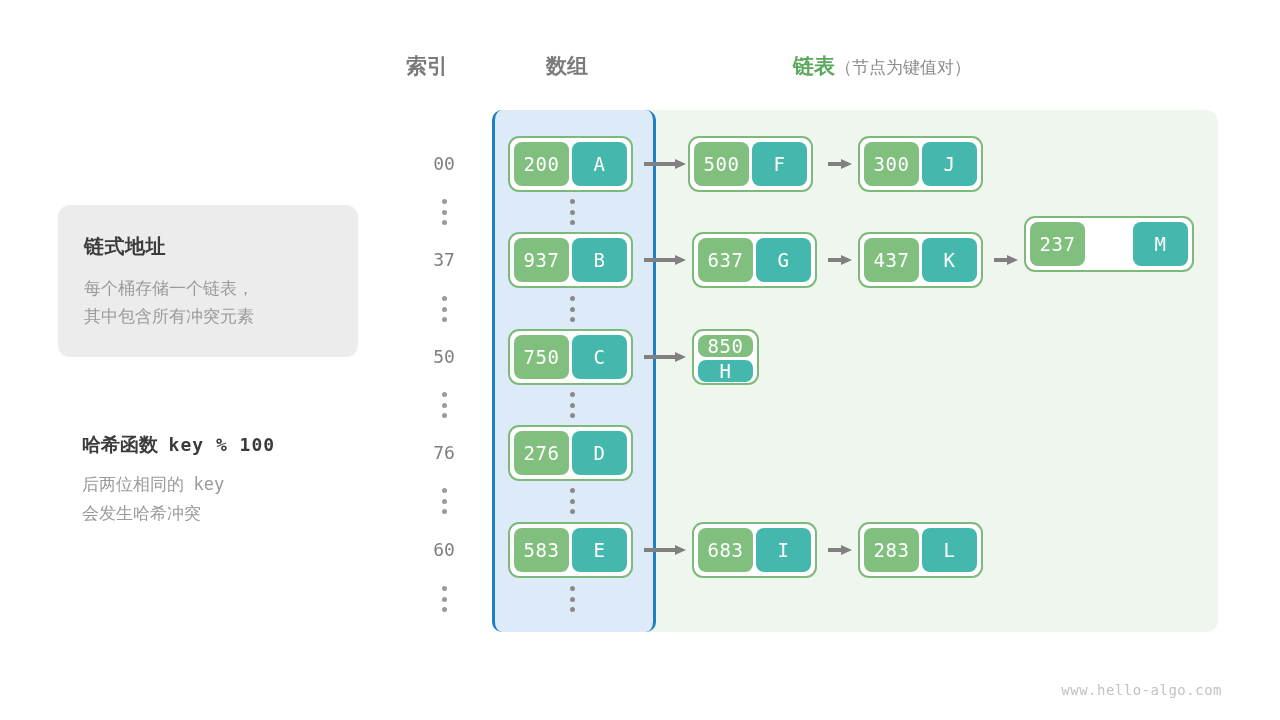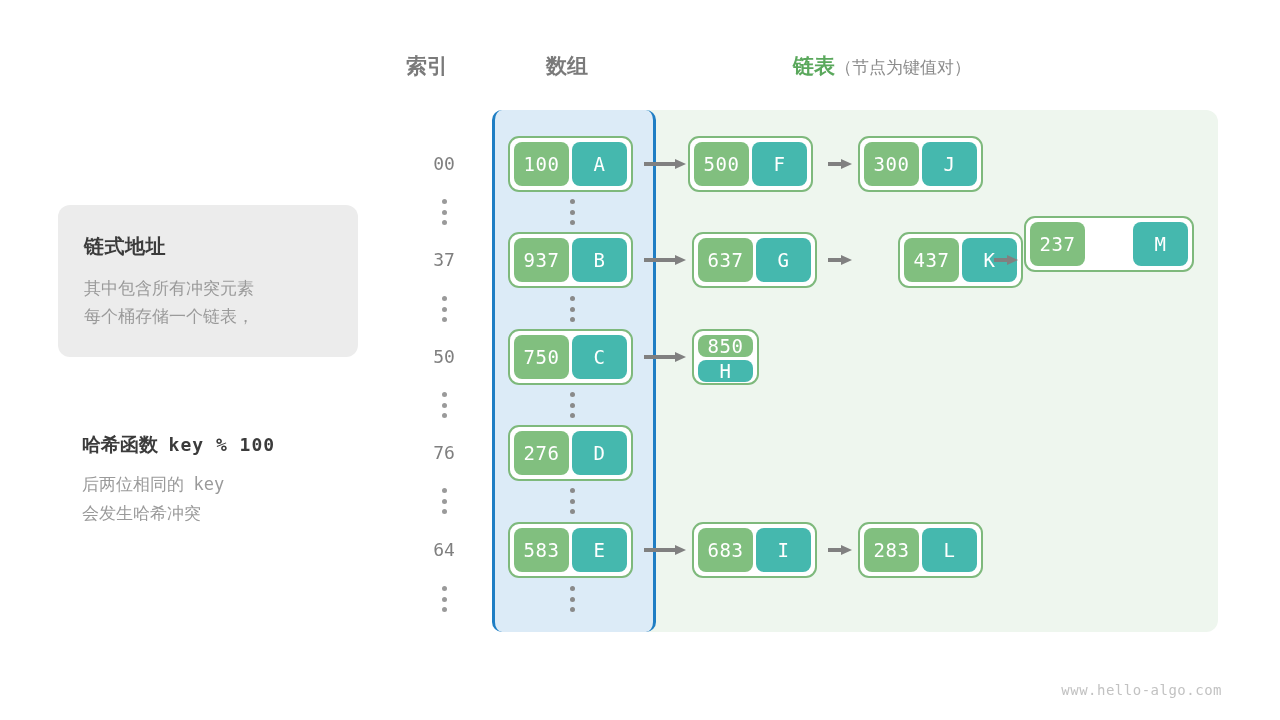--- a/index.html
+++ b/index.html
@@ -233,40 +233,40 @@
 
 <div id="headers">
   <div class="hdr" id="hdr-index">索引</div>
   <div class="hdr" id="hdr-array">数组</div>
   <div class="hdr" id="hdr-list"><span>链表</span><span class="sub">（节点为键值对）</span></div>
 </div>
 
 <div id="info-card">
   <div id="info-card-title">链式地址</div>
   <div id="info-card-body">
+    <div>每个桶存储一个链表，</div>
     <div>其中包含所有冲突元素</div>
-    <div>每个桶存储一个链表，</div>
   </div>
 </div>
 
 <div id="hash-note">
   <div id="hash-note-title"><span>哈希函数</span>&nbsp;&nbsp;<span class="mono">key % 100</span></div>
   <div id="hash-note-body">
     <div><span>后两位相同的</span>&nbsp;&nbsp;<span class="mono">key</span></div>
     <div>会发生哈希冲突</div>
   </div>
 </div>
 
 <div id="diagram">
   <div id="list-panel"></div>
   <div id="array-column"></div>
   <div id="rows-container">
       <div class="index-label" style="top: 136px;">00</div>
       <div class="node" style="left: 508px; top: 136px;">
-        <div class="key">100</div>
+        <div class="key">200</div>
         <div class="val">A</div>
       </div>
       <div class="arrow" style="left: 644px; top: 159px; width: 42px;">
         <div class="shaft" style="width: 31px;"></div>
         <div class="head" style="left: 31px;"></div>
       </div>
       <div class="node" style="left: 688px; top: 136px;">
         <div class="key">500</div>
         <div class="val">F</div>
       </div>
@@ -298,21 +298,21 @@
         <div class="head" style="left: 31px;"></div>
       </div>
       <div class="node" style="left: 692px; top: 232px;">
         <div class="key">637</div>
         <div class="val">G</div>
       </div>
       <div class="arrow" style="left: 828px; top: 255px; width: 24px;">
         <div class="shaft" style="width: 13px;"></div>
         <div class="head" style="left: 13px;"></div>
       </div>
-      <div class="node" style="left: 858px; top: 232px; margin-left: 40px;">
+      <div class="node" style="left: 858px; top: 232px;">
         <div class="key">437</div>
         <div class="val">K</div>
       </div>
       <div class="arrow" style="left: 994px; top: 255px; width: 24px;">
         <div class="shaft" style="width: 13px;"></div>
         <div class="head" style="left: 13px;"></div>
       </div>
       <div class="node" style="left: 1024px; top: 216px; gap: 48px;">
         <div class="key">237</div>
         <div class="val">M</div>
@@ -358,21 +358,21 @@
       <div class="ellipsis" title="⋮" style="left: 436px; top: 488px;">
         <span></span>
         <span></span>
         <span></span>
       </div>
       <div class="ellipsis dark" title="⋮" style="left: 564px; top: 488px;">
         <span></span>
         <span></span>
         <span></span>
       </div>
-      <div class="index-label" style="top: 522px;">64</div>
+      <div class="index-label" style="top: 522px;">60</div>
       <div class="node" style="left: 508px; top: 522px;">
         <div class="key">583</div>
         <div class="val">E</div>
       </div>
       <div class="arrow" style="left: 644px; top: 545px; width: 42px;">
         <div class="shaft" style="width: 31px;"></div>
         <div class="head" style="left: 31px;"></div>
       </div>
       <div class="node" style="left: 692px; top: 522px;">
         <div class="key">683</div>

